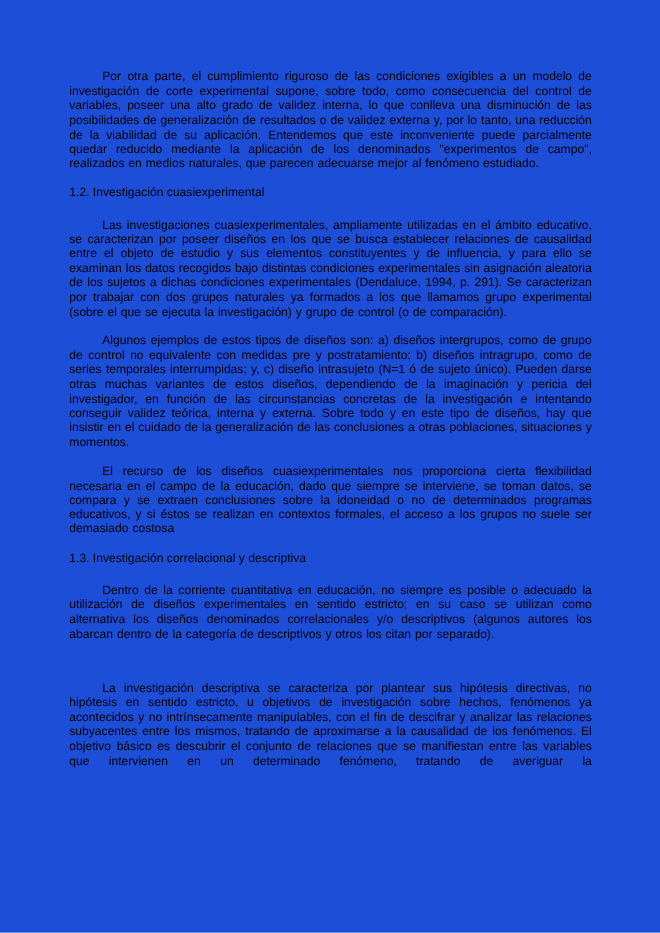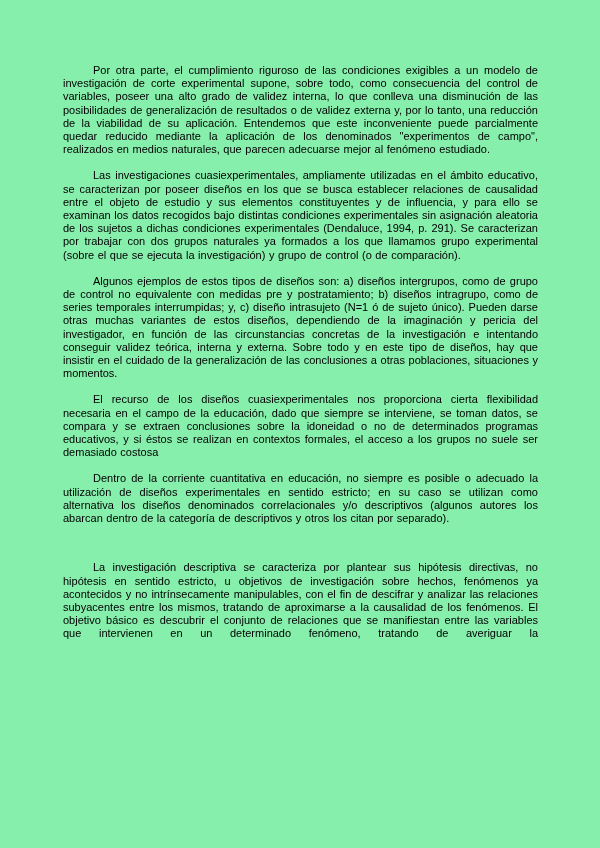--- a/index.html
+++ b/index.html
@@ -5,21 +5,21 @@
   html, body {
     margin: 0;
     padding: 0;
     background: #ffffff;
   }
   .page {
     position: relative;
     width: 600px;
     height: 848px;
     box-sizing: border-box;
-    background: #86efac;
+    background: #1d4ed8;
     padding: 64px 62px 40px 63px;
     font-family: "Liberation Sans", "DejaVu Sans", sans-serif;
     font-size: 11px;
     line-height: 13.2px;
     color: #000000;
     overflow: hidden;
   }
   .para {
     margin: 0 0 13px 0;
     text-align: justify;
@@ -37,24 +37,26 @@
     font-weight: normal;
     font-size: 11px;
   }
 </style>
 </head>
 <body>
 
 <div class="page">
   <p class="para">Por otra parte, el cumplimiento riguroso de las condiciones exigibles a un modelo de investigación de corte experimental supone, sobre todo, como consecuencia del control de variables, poseer una alto grado de validez interna, lo que conlleva una disminución de las posibilidades de generalización de resultados o de validez externa y, por lo tanto, una reducción de la viabilidad de su aplicación. Entendemos que este inconveniente puede parcialmente quedar reducido mediante la aplicación de los denominados "experimentos de campo", realizados en medios naturales, que parecen adecuarse mejor al fenómeno estudiado.</p>
 
+  <p class="heading">1.2. Investigación cuasiexperimental</p>
 
   <p class="para">Las investigaciones cuasiexperimentales, ampliamente utilizadas en el ámbito educativo, se caracterizan por poseer diseños en los que se busca establecer relaciones de causalidad entre el objeto de estudio y sus elementos constituyentes y de influencia, y para ello se examinan los datos recogidos bajo distintas condiciones experimentales sin asignación aleatoria de los sujetos a dichas condiciones experimentales (Dendaluce, 1994, p. 291). Se caracterizan por trabajar con dos grupos naturales ya formados a los que llamamos grupo experimental (sobre el que se ejecuta la investigación) y grupo de control (o de comparación).</p>
 
   <p class="para">Algunos ejemplos de estos tipos de diseños son: a) diseños intergrupos, como de grupo de control no equivalente con medidas pre y postratamiento; b) diseños intragrupo, como de series temporales interrumpidas; y, c) diseño intrasujeto (N=1 ó de sujeto único). Pueden darse otras muchas variantes de estos diseños, dependiendo de la imaginación y pericia del investigador, en función de las circunstancias concretas de la investigación e intentando conseguir validez teórica, interna y externa. Sobre todo y en este tipo de diseños, hay que insistir en el cuidado de la generalización de las conclusiones a otras poblaciones, situaciones y momentos.</p>
 
   <p class="para">El recurso de los diseños cuasiexperimentales nos proporciona cierta flexibilidad necesaria en el campo de la educación, dado que siempre se interviene, se toman datos, se compara y se extraen conclusiones sobre la idoneidad o no de determinados programas educativos, y si éstos se realizan en contextos formales, el acceso a los grupos no suele ser demasiado costosa</p>
 
+  <p class="heading">1.3. Investigación correlacional y descriptiva</p>
 
   <p class="para">Dentro de la corriente cuantitativa en educación, no siempre es posible o adecuado la utilización de diseños experimentales en sentido estricto; en su caso se utilizan como alternativa los diseños denominados correlacionales y/o descriptivos (algunos autores los abarcan dentro de la categoría de descriptivos y otros los citan por separado).</p>
 
   <p class="para justify-last">La investigación descriptiva se caracteriza por plantear sus hipótesis directivas, no hipótesis en sentido estricto, u objetivos de investigación sobre hechos, fenómenos ya acontecidos y no intrínsecamente manipulables, con el fin de descifrar y analizar las relaciones subyacentes entre los mismos, tratando de aproximarse a la causalidad de los fenómenos. El objetivo básico es descubrir el conjunto de relaciones que se manifiestan entre las variables que intervienen en un determinado fenómeno, tratando de averiguar la</p>
 </div>
 
 </body></html>

